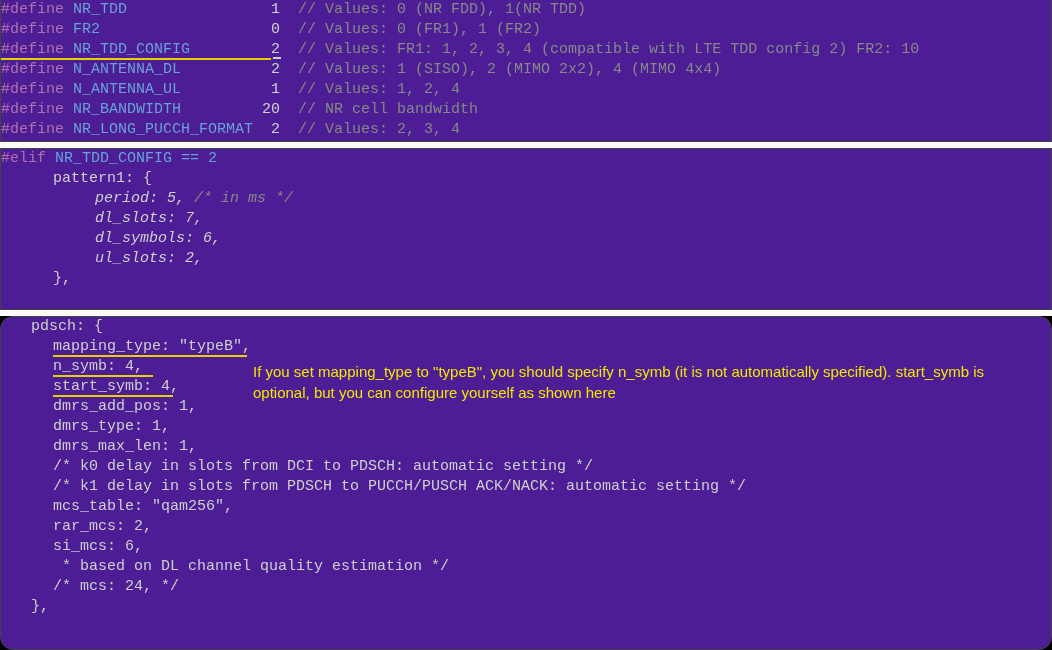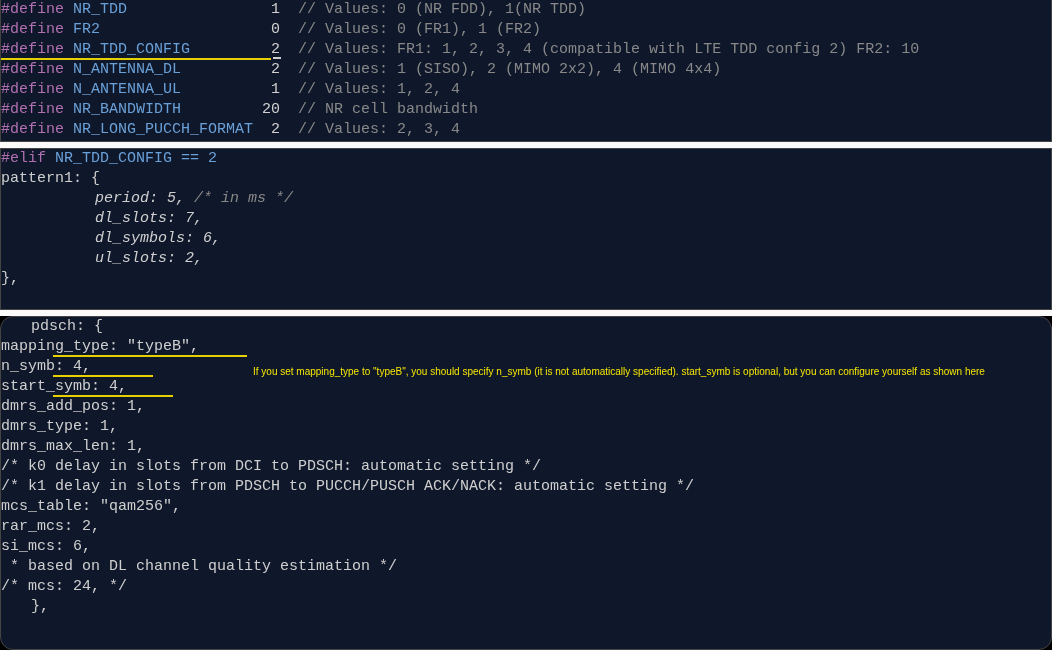--- a/index.html
+++ b/index.html
@@ -6,21 +6,21 @@
   body {
     width: 1052px;
     height: 650px;
     background: #000;
     font-family: "Consolas", "Courier New", monospace;
     font-size: 15px;
     line-height: 20px;
     overflow: hidden;
   }
   .panel {
-    background: #0f172a;
+    background: #4c1d95;
     border: 1px solid #444;
     padding: 0;
     position: relative;
   }
   .panel-top { border-top: none; }
   .code-line {
     white-space: pre;
     color: #6aa0d8;
   }
   .define-kw { color: #b070b0; }
@@ -44,27 +44,27 @@
   .separator {
     height: 6px;
     background: #fbfbfb;
   }
   .elif-kw { color: #b070b0; }
   .elif-rest { color: #6aa0d8; }
   .annotation {
     position: absolute;
     color: #f5e600;
     font-family: Arial, Helvetica, sans-serif;
-    font-size: 10px;
+    font-size: 15px;
     line-height: 21px;
     width: 780px;
   }
   
   .pad-l { padding-left: 30px; }
-  .pad-ll { }
+  .pad-ll { padding-left: 52px; }
   .pad-lll { padding-left: 94px; font-style: italic; }
 </style>
 </head>
 <body>
 
 <div class="panel panel-top" style="height:142px;">
   <div id="defines-container">
       <div class="code-line"><span class="define-kw">#define </span><span class="define-name">NR_TDD               </span><span class="define-val"> 1  </span><span class="comment">// Values: 0 (NR FDD), 1(NR TDD)</span></div>
       <div class="code-line"><span class="define-kw">#define </span><span class="define-name">FR2                  </span><span class="define-val"> 0  </span><span class="comment">// Values: 0 (FR1), 1 (FR2)</span></div>
       <div class="code-line"><span class="define-kw">#define </span><span class="define-name">NR_TDD_CONFIG        </span><span class="define-val"> 2  </span><span class="comment">// Values: FR1: 1, 2, 3, 4 (compatible with LTE TDD config 2) FR2: 10</span></div>

